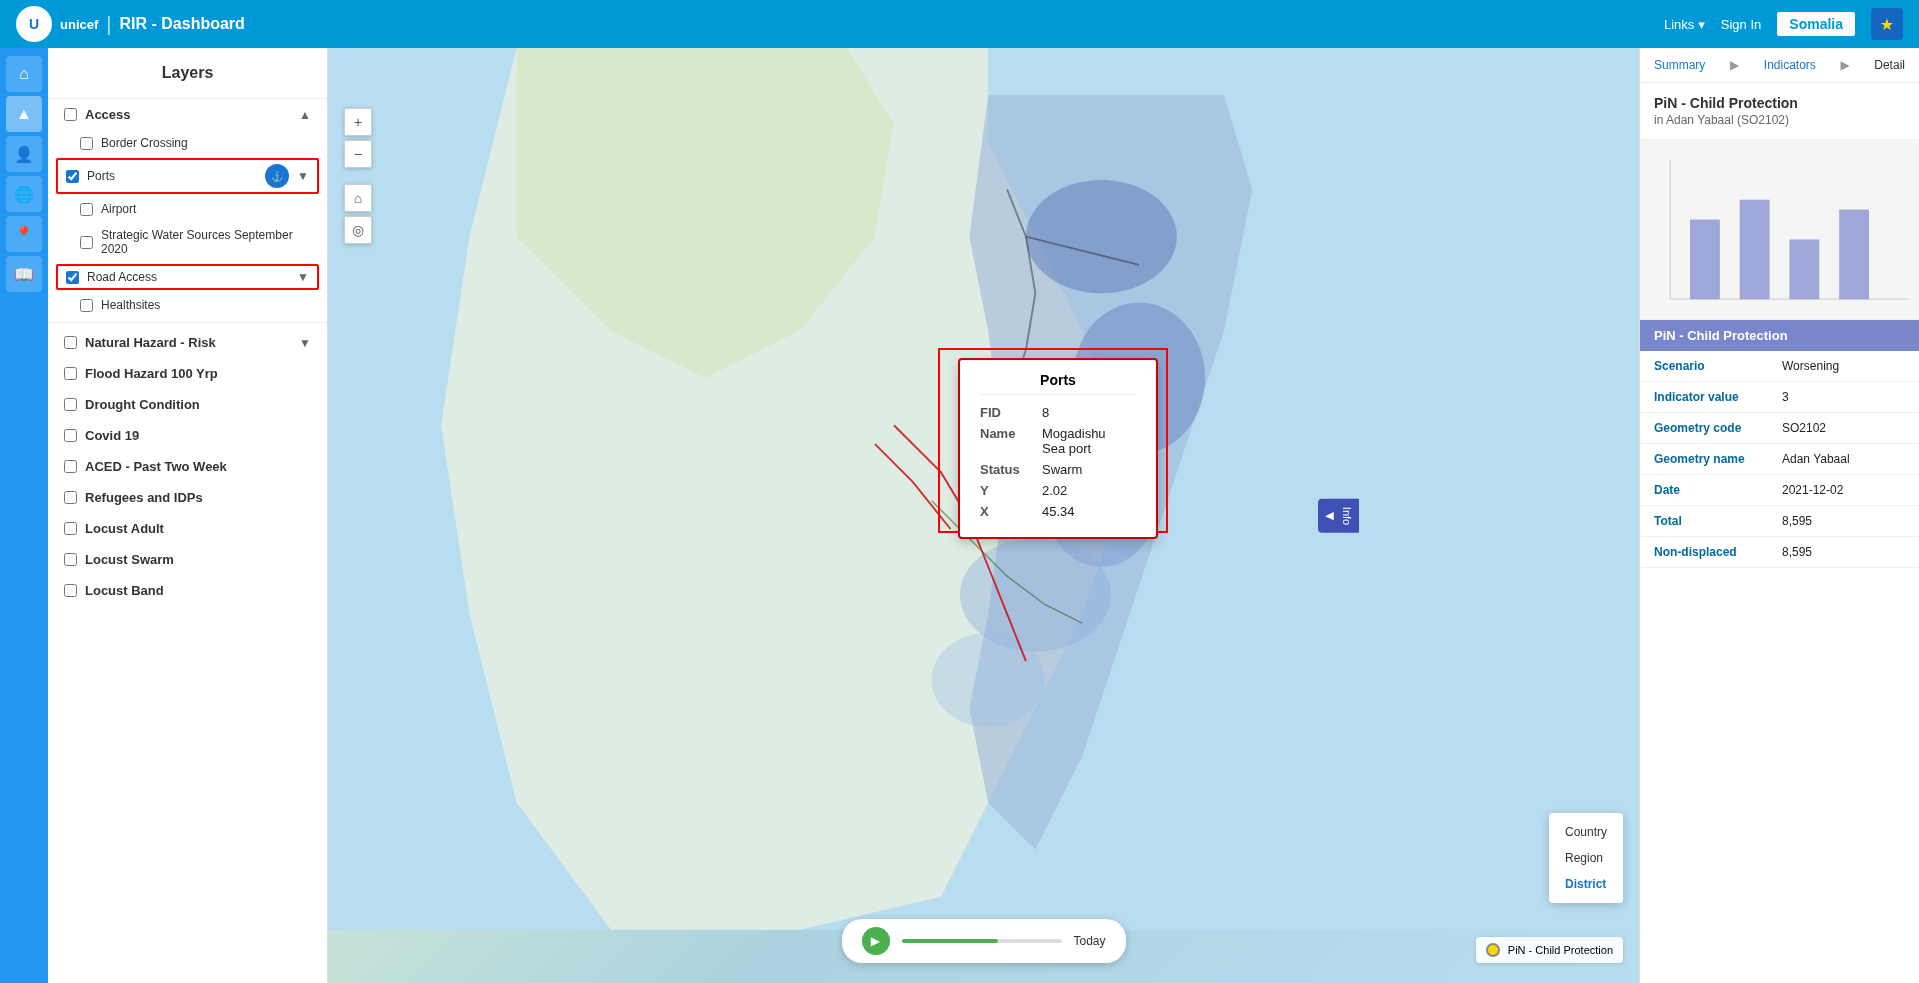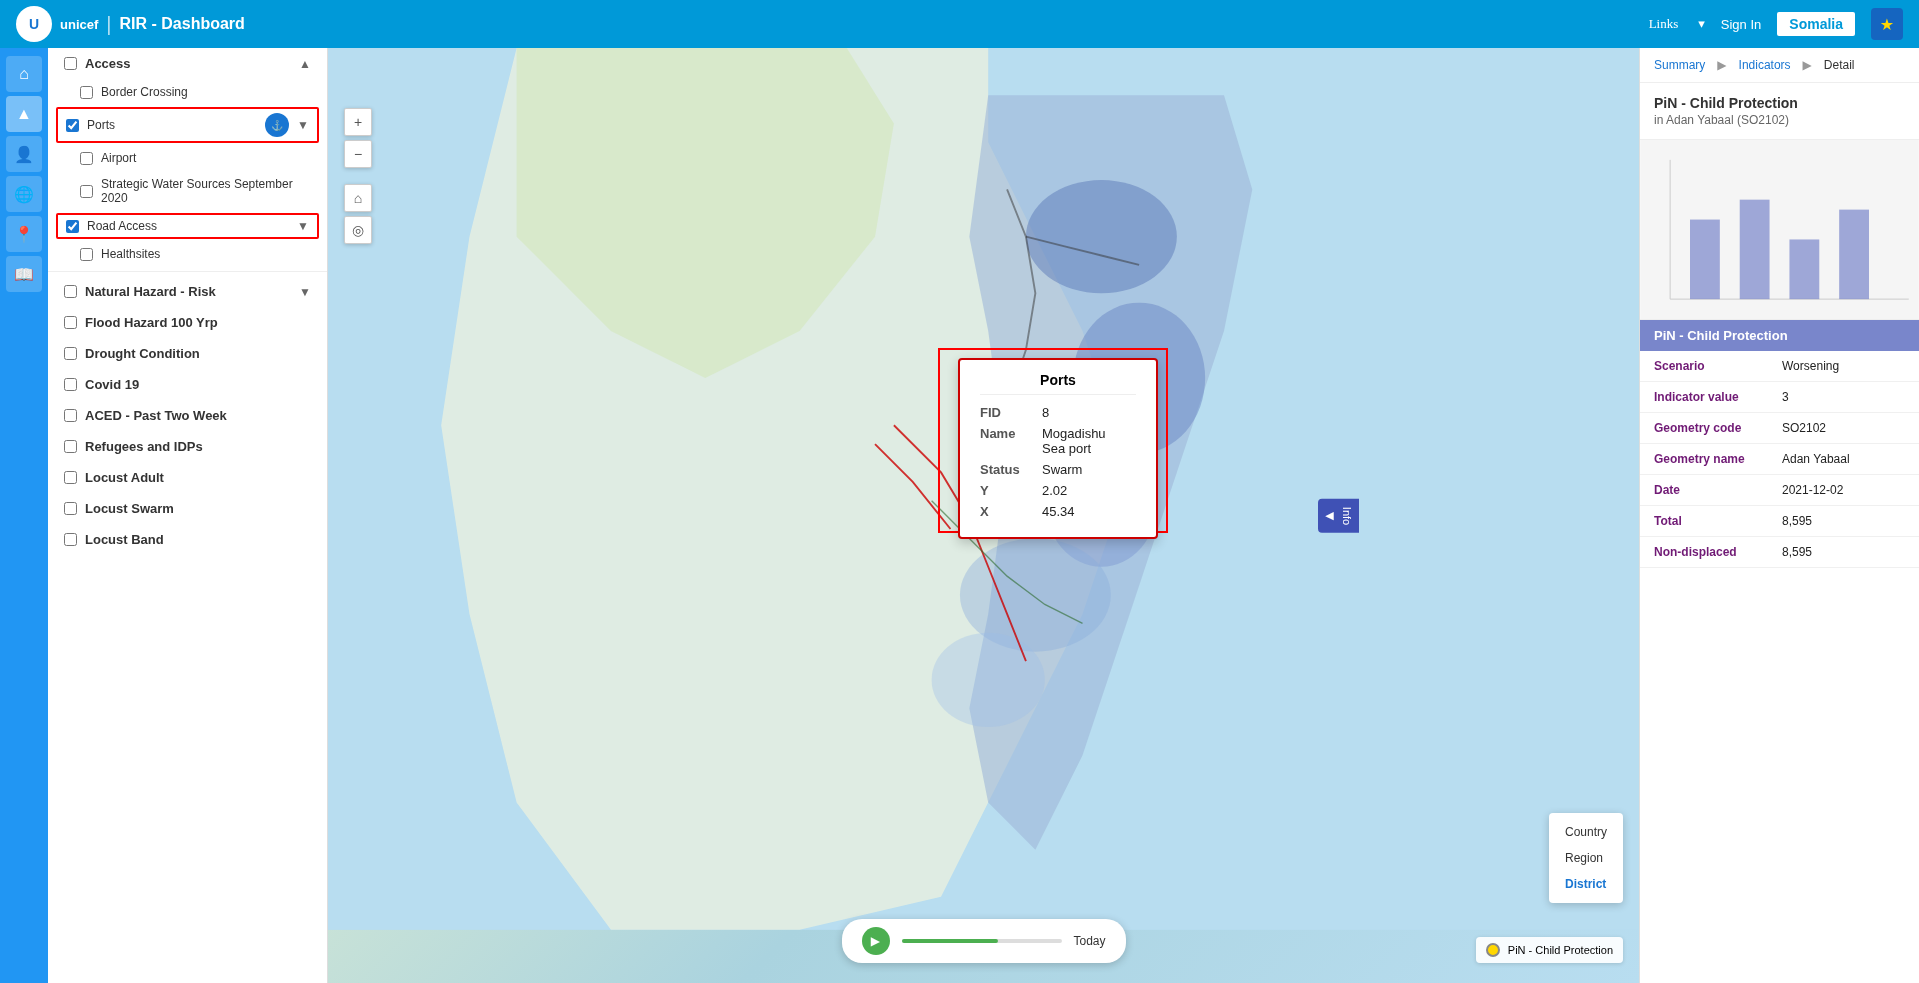--- a/index.html
+++ b/index.html
@@ -50,22 +50,21 @@
       display: flex;
       align-items: center;
       gap: 16px;
     }
     .header-links {
       color: white;
       font-size: 13px;
       cursor: pointer;
       display: flex;
       align-items: center;
-      gap: 20px;
-      font-family: Liberation Serif, serif;
+      gap: 4px;
     }
     .header-signin {
       color: white;
       font-size: 13px;
       cursor: pointer;
     }
     .header-somalia {
       color: #0099d8;
       background: white;
       padding: 4px 12px;
@@ -423,20 +422,21 @@
     }
 
     .breadcrumb {
       padding: 10px 14px;
       font-size: 12px;
       color: #555;
       border-bottom: 1px solid #eee;
       display: flex;
       gap: 12px;
       align-items: center;
+      justify-content: space-between;
     }
     .breadcrumb-link {
       color: #1976d2;
       cursor: pointer;
     }
     .breadcrumb-sep {
       color: #999;
     }
     .breadcrumb-current {
       color: #333;
@@ -477,21 +477,21 @@
     }
     .detail-row {
       display: flex;
       padding: 8px 14px;
       border-bottom: 1px solid #f0f0f0;
       align-items: flex-start;
       gap: 8px;
     }
     .detail-key {
       font-size: 12px;
-      color: #701a75;
+      color: #0369a1;
       font-weight: bold;
       min-width: 120px;
       flex-shrink: 0;
     }
     .detail-val {
       font-size: 12px;
       color: #222;
     }
 
     
@@ -529,20 +529,21 @@
   <div class="icon-sidebar">
     <button class="icon-sidebar-btn">⌂</button>
     <button class="icon-sidebar-btn active">▲</button>
     <button class="icon-sidebar-btn">👤</button>
     <button class="icon-sidebar-btn">🌐</button>
     <button class="icon-sidebar-btn">📍</button>
     <button class="icon-sidebar-btn">📖</button>
   </div>
 
   <div class="layers-panel">
+    <div class="layers-title">Layers</div>
 
     <div class="layer-group-header">
       <input type="checkbox" style="">
       <span>Access</span>
       <span class="layer-group-arrow">▲</span>
     </div>
 
     <div class="layer-item">
       <input type="checkbox" style="">
       <span>Border Crossing</span>

